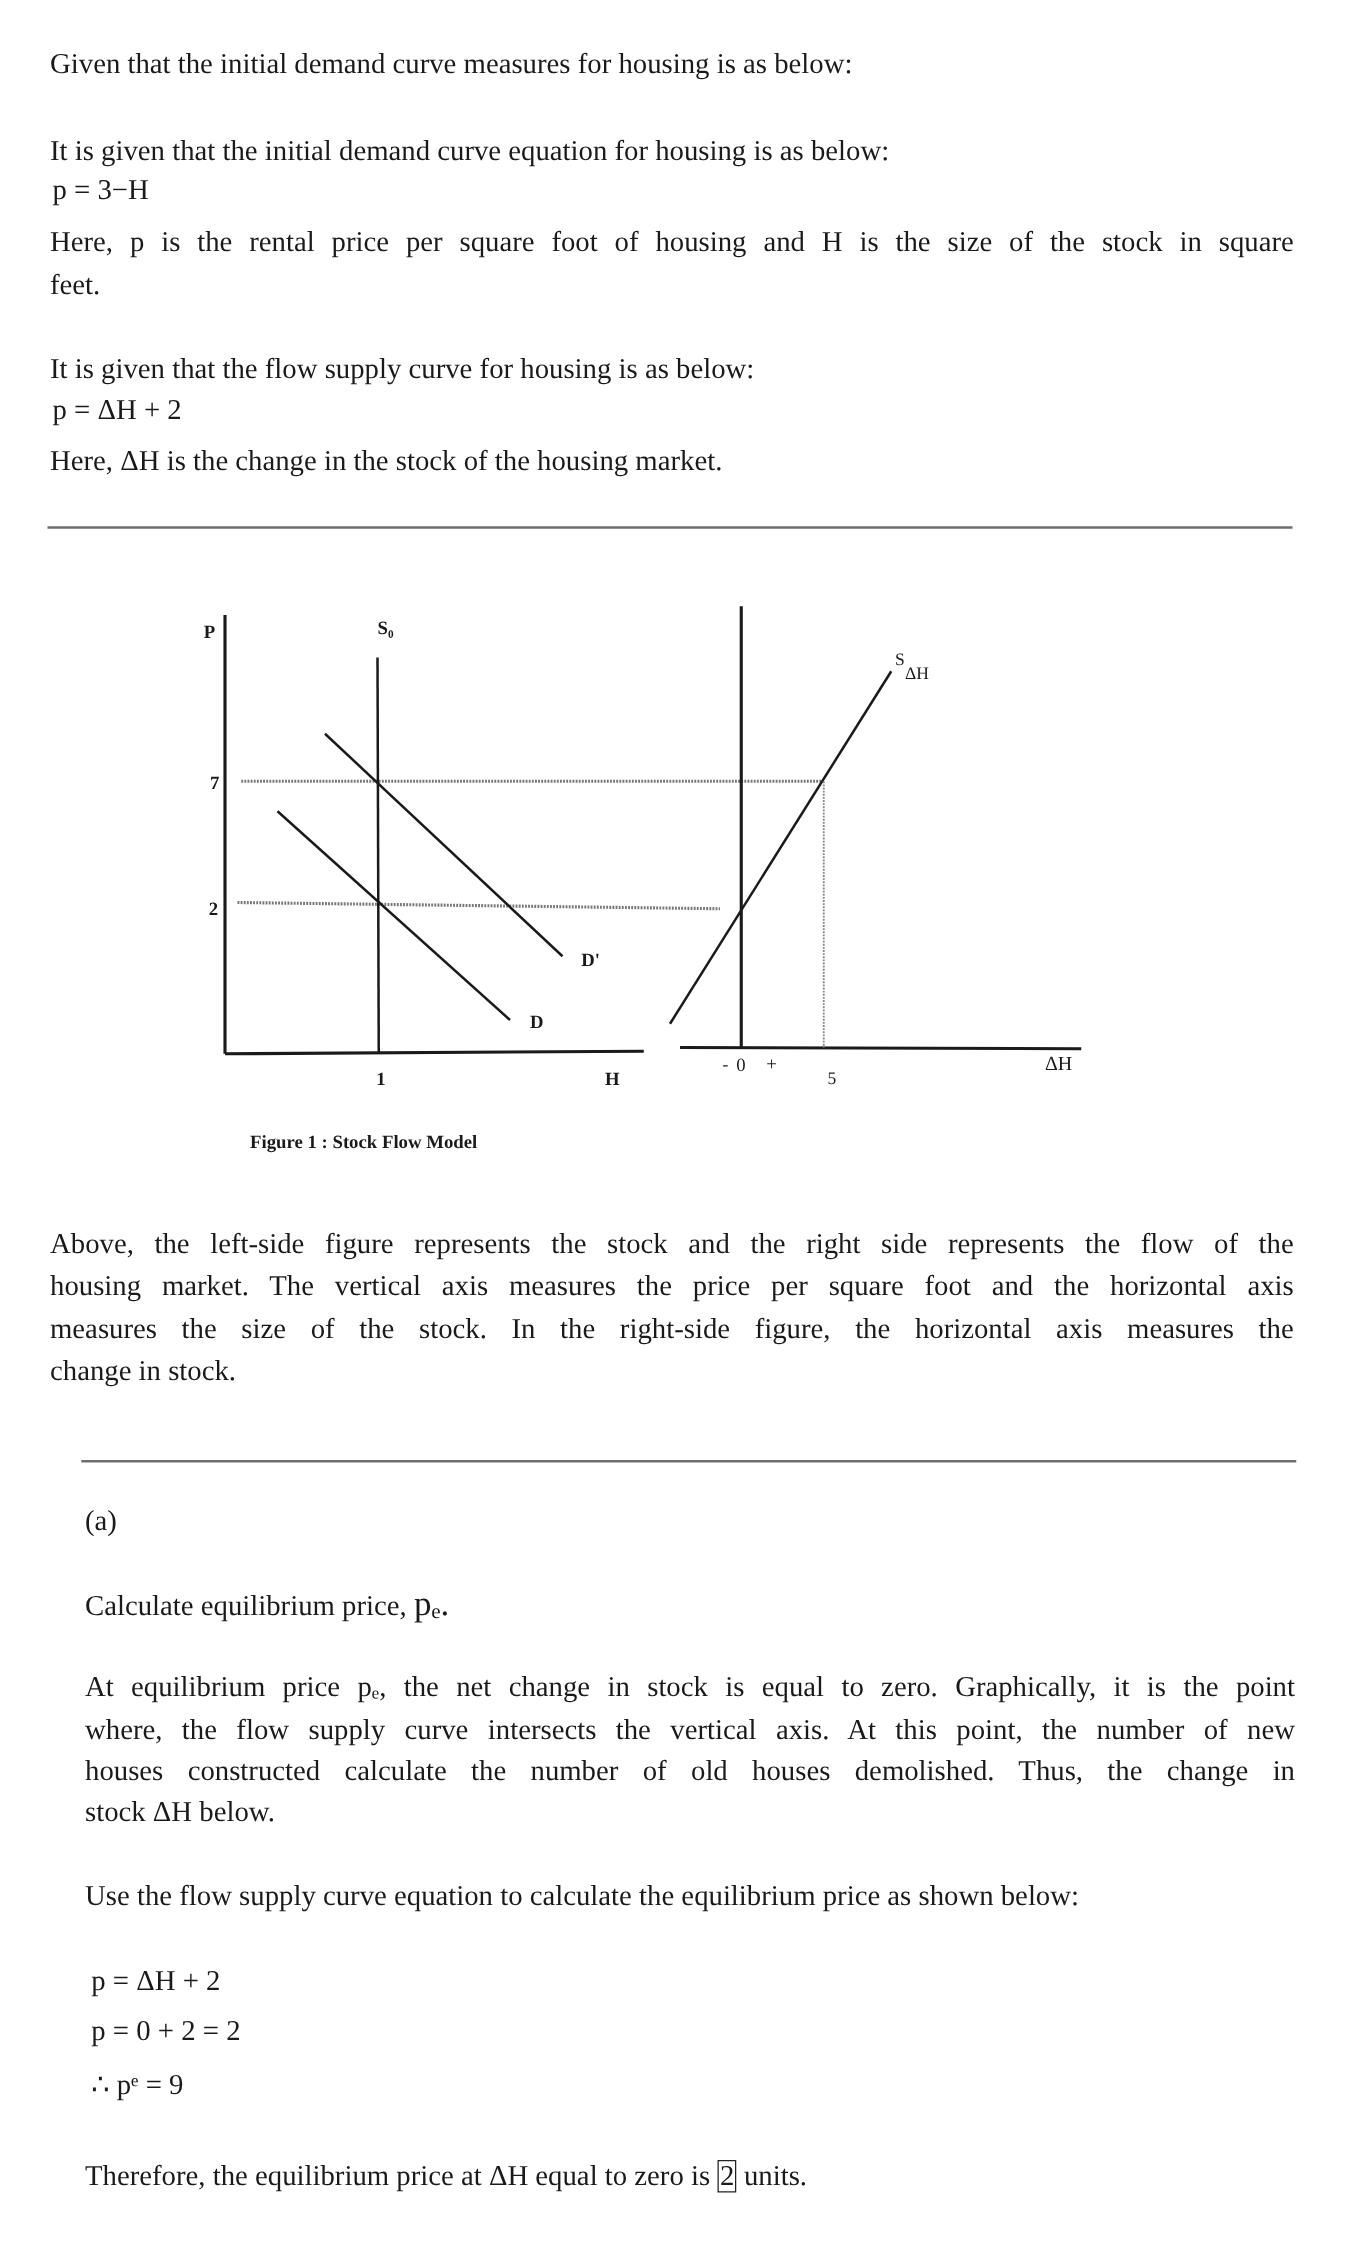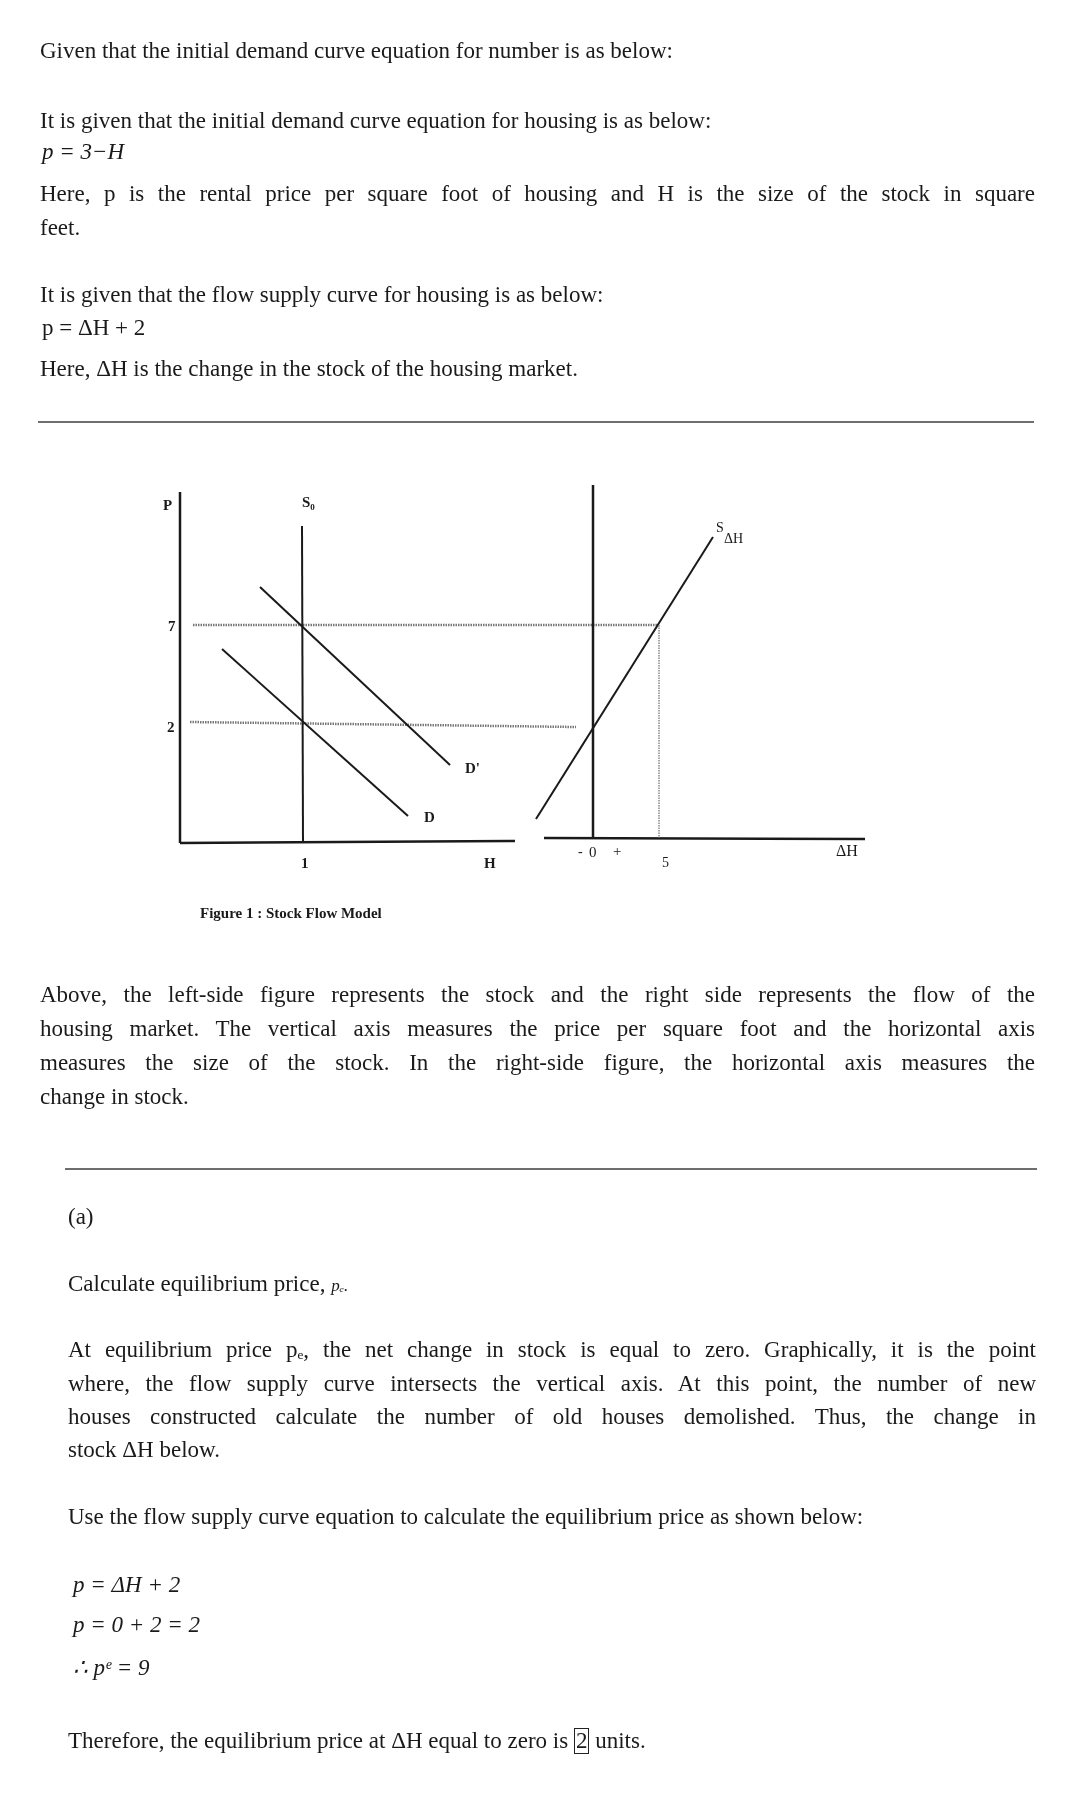--- a/index.html
+++ b/index.html
@@ -1,29 +1,29 @@
 <!DOCTYPE html>
 <html><head>
 <meta charset="utf-8">
 <style>
   html, body { margin:0; padding:0; background:#ffffff; }
   body { width:1080px; height:1807px; position:relative; overflow:hidden;
          font-family:"Liberation Serif", "DejaVu Serif", serif; color:#1a1a1a; }
   .ln { position:absolute; left:40px; font-size:23px; line-height:28px; white-space:nowrap; }
   .in { left:68px; }
   .j  { text-align:justify; text-align-last:justify; white-space:normal; }
-  .math { font-style:italic; }
+  .math { }
   .hr { position:absolute; height:2px; background:#6e6e6e; }
   .boxed { display:inline-block; border:1.5px solid #222; padding:0 1px; line-height:24px; }
   svg text { font-family:"Liberation Serif", serif; fill:#1a1a1a; }
 </style>
 </head>
 <body>
 
-<div class="ln" style="top:37px;">Given that the initial demand curve equation for number is as below:</div>
+<div class="ln" style="top:37px;">Given that the initial demand curve measures for housing is as below:</div>
 <div class="ln" style="top:107px;">It is given that the initial demand curve equation for housing is as below:</div>
 <div class="ln math" style="top:138px;left:42px;">p = 3−H</div>
 <div class="ln j" style="top:180px;width:995px;">Here, p is the rental price per square foot of housing and H is the size of the stock in square</div>
 <div class="ln" style="top:214px;">feet.</div>
 <div class="ln" style="top:281px;text-align:center;">It is given that the flow supply curve for housing is as below:</div>
 <div class="ln" style="top:314px;left:42px;">p = ΔH + 2</div>
 <div class="ln" style="top:355px;">Here, ΔH  is the change in the stock of the housing market.</div>
 
 <div class="hr" style="top:421px;left:38px;width:996px;"></div>
 
@@ -67,21 +67,21 @@
 
 <div class="ln j" style="top:981px;width:995px;">Above, the left-side figure represents the stock and the right side represents the flow of the</div>
 <div class="ln j" style="top:1015px;width:995px;">housing market. The vertical axis measures the price per square foot and the horizontal axis</div>
 <div class="ln j" style="top:1049px;width:995px;">measures the size of the stock. In the right-side figure, the horizontal axis measures the</div>
 <div class="ln" style="top:1083px;">change in stock.</div>
 
 <div class="hr" style="top:1168px;left:65px;width:972px;"></div>
 
 <div class="ln in" style="top:1203px;">(a)</div>
 <div class="ln in" style="top:1270px;">
-  <span>Calculate equilibrium price, </span><span class="math" style="font-size:17px;">pₑ.</span>
+  <span>Calculate equilibrium price, </span><span class="math" style="font-size:28px;">pₑ.</span>
 </div>
 <div class="ln in j" style="top:1336px;width:968px;">At equilibrium price pₑ, the net change in stock is equal to zero. Graphically, it is the point</div>
 <div class="ln in j" style="top:1370px;width:968px;">where, the flow supply curve intersects the vertical axis. At this point, the number of new</div>
 <div class="ln in j" style="top:1403px;width:968px;">houses constructed calculate the number of old houses demolished. Thus, the change in</div>
 <div class="ln in" style="top:1436px;">stock ΔH  below.</div>
 
 <div class="ln in" style="top:1503px;">Use the flow supply curve equation to calculate the equilibrium price as shown below:</div>
 
 <div class="ln in math" style="top:1571px;left:73px;">p = ΔH + 2</div>
 <div class="ln in math" style="top:1611px;left:73px;">p = 0 + 2 = 2</div>

